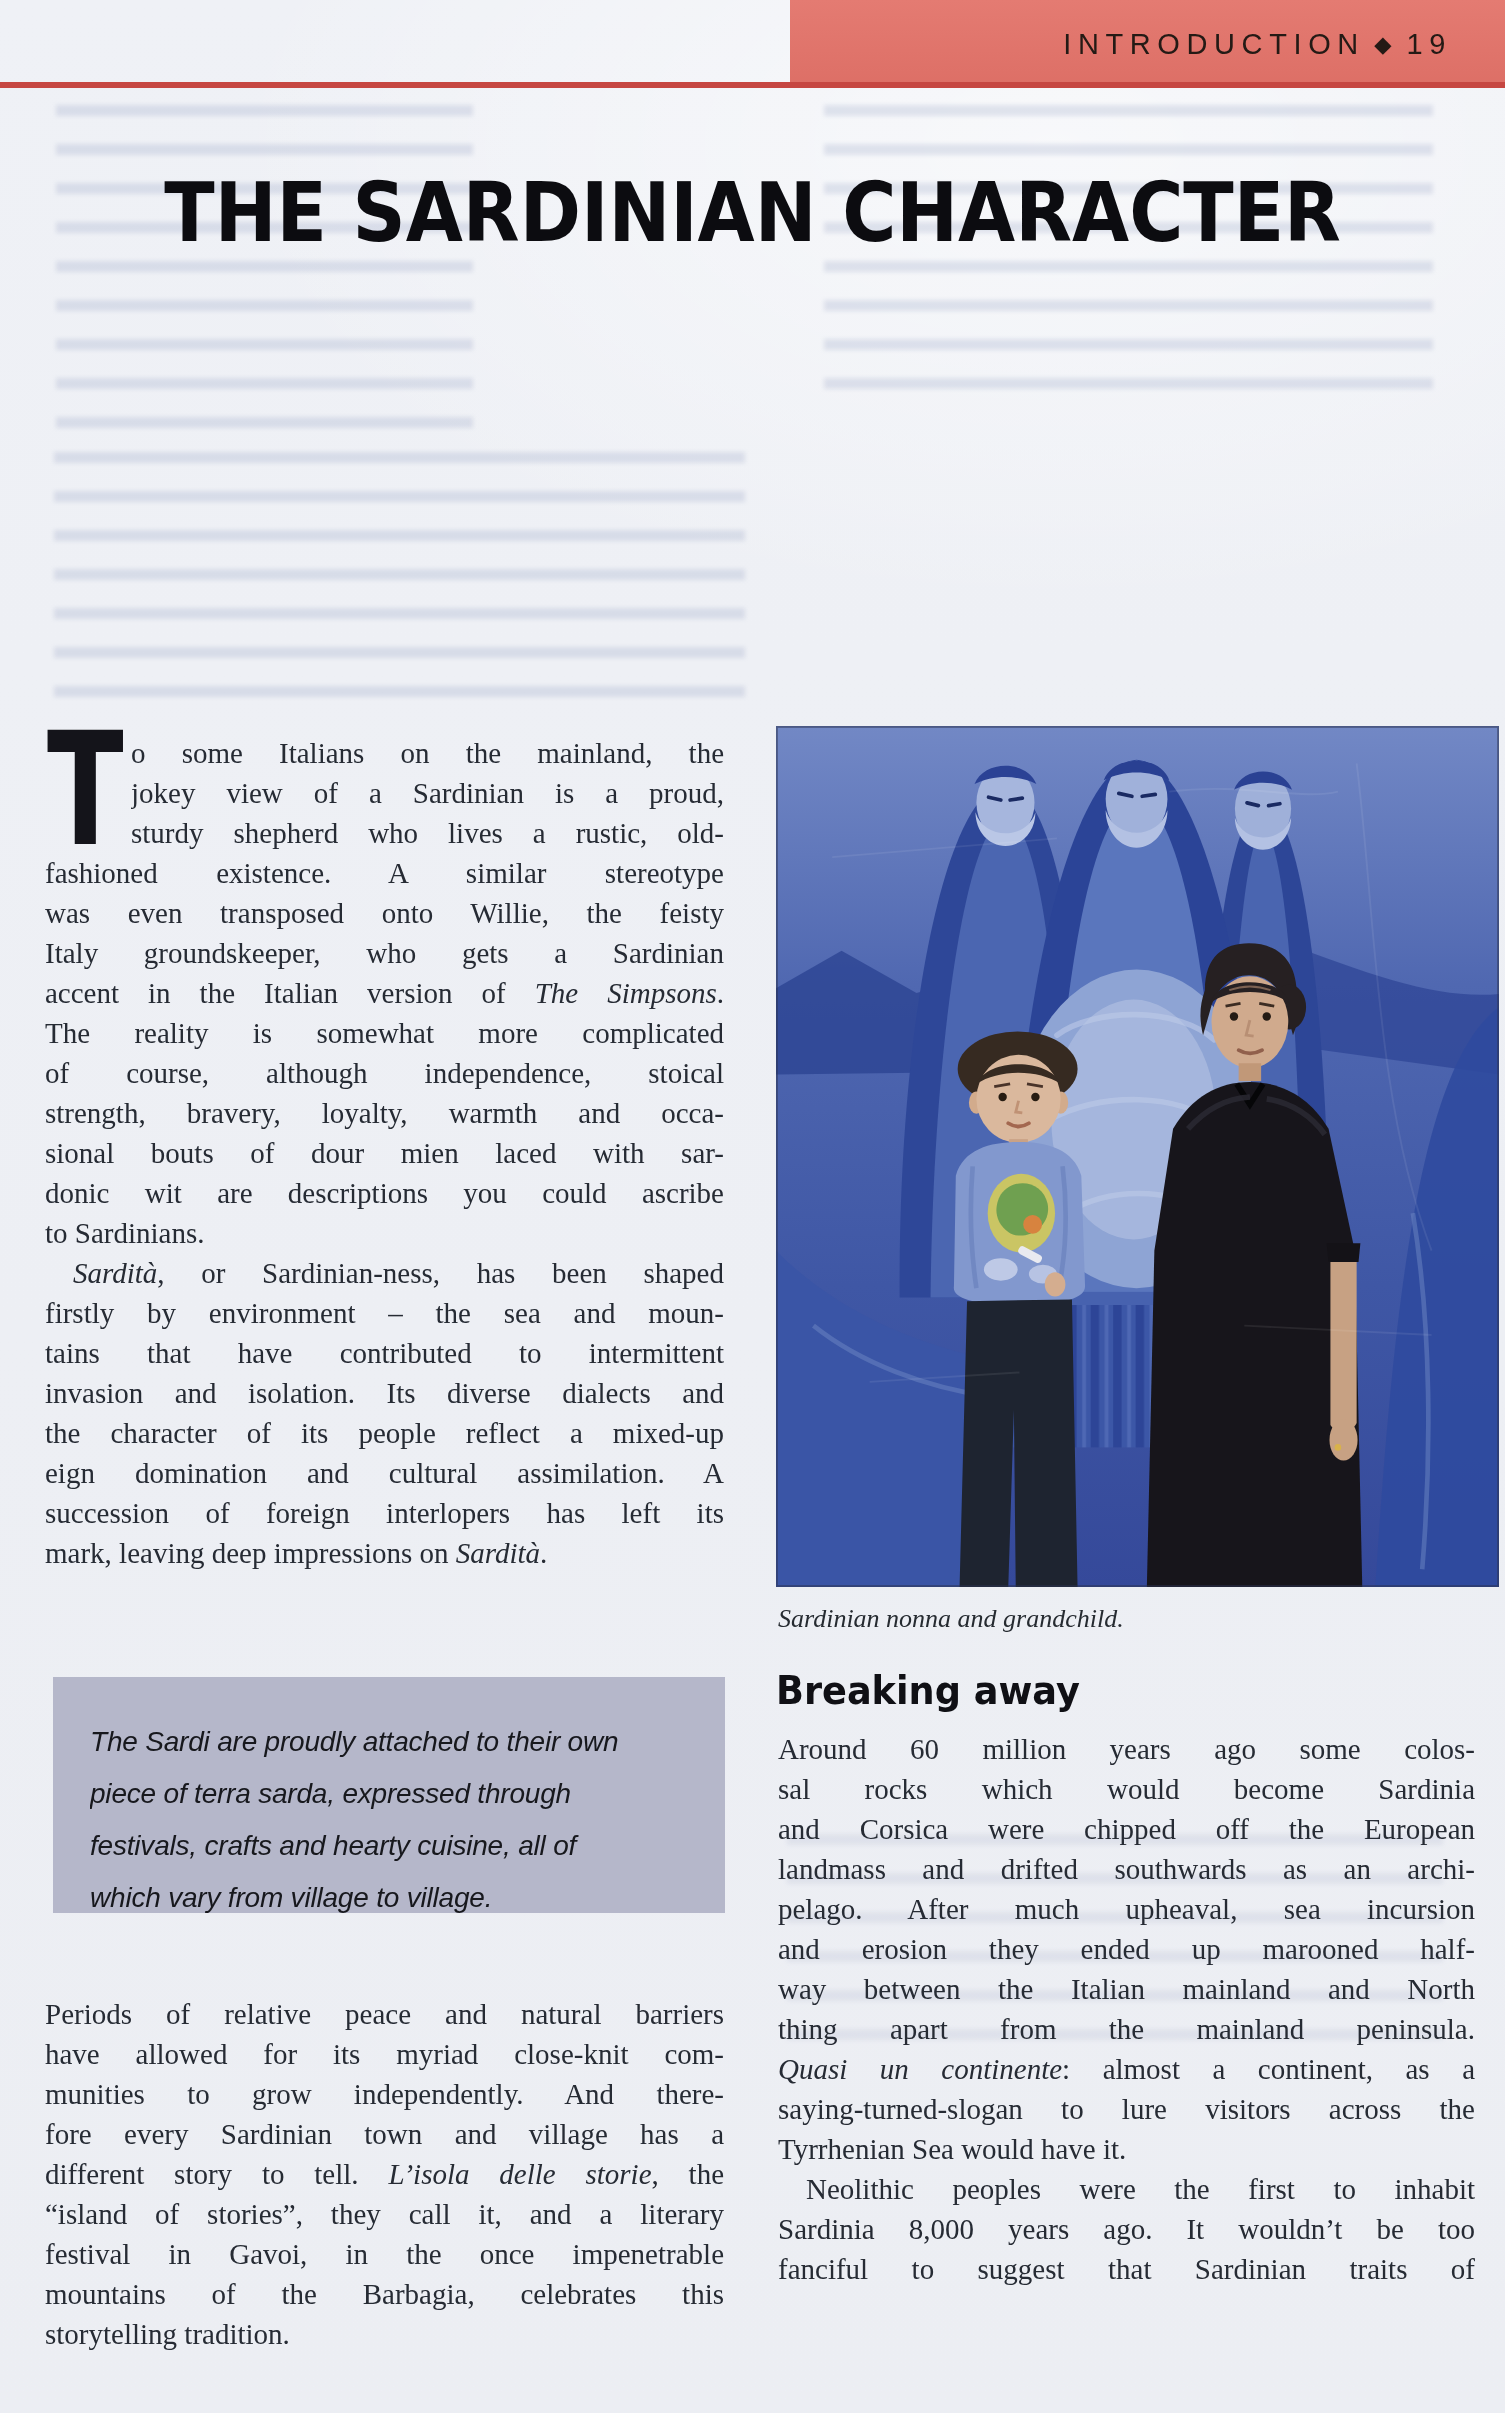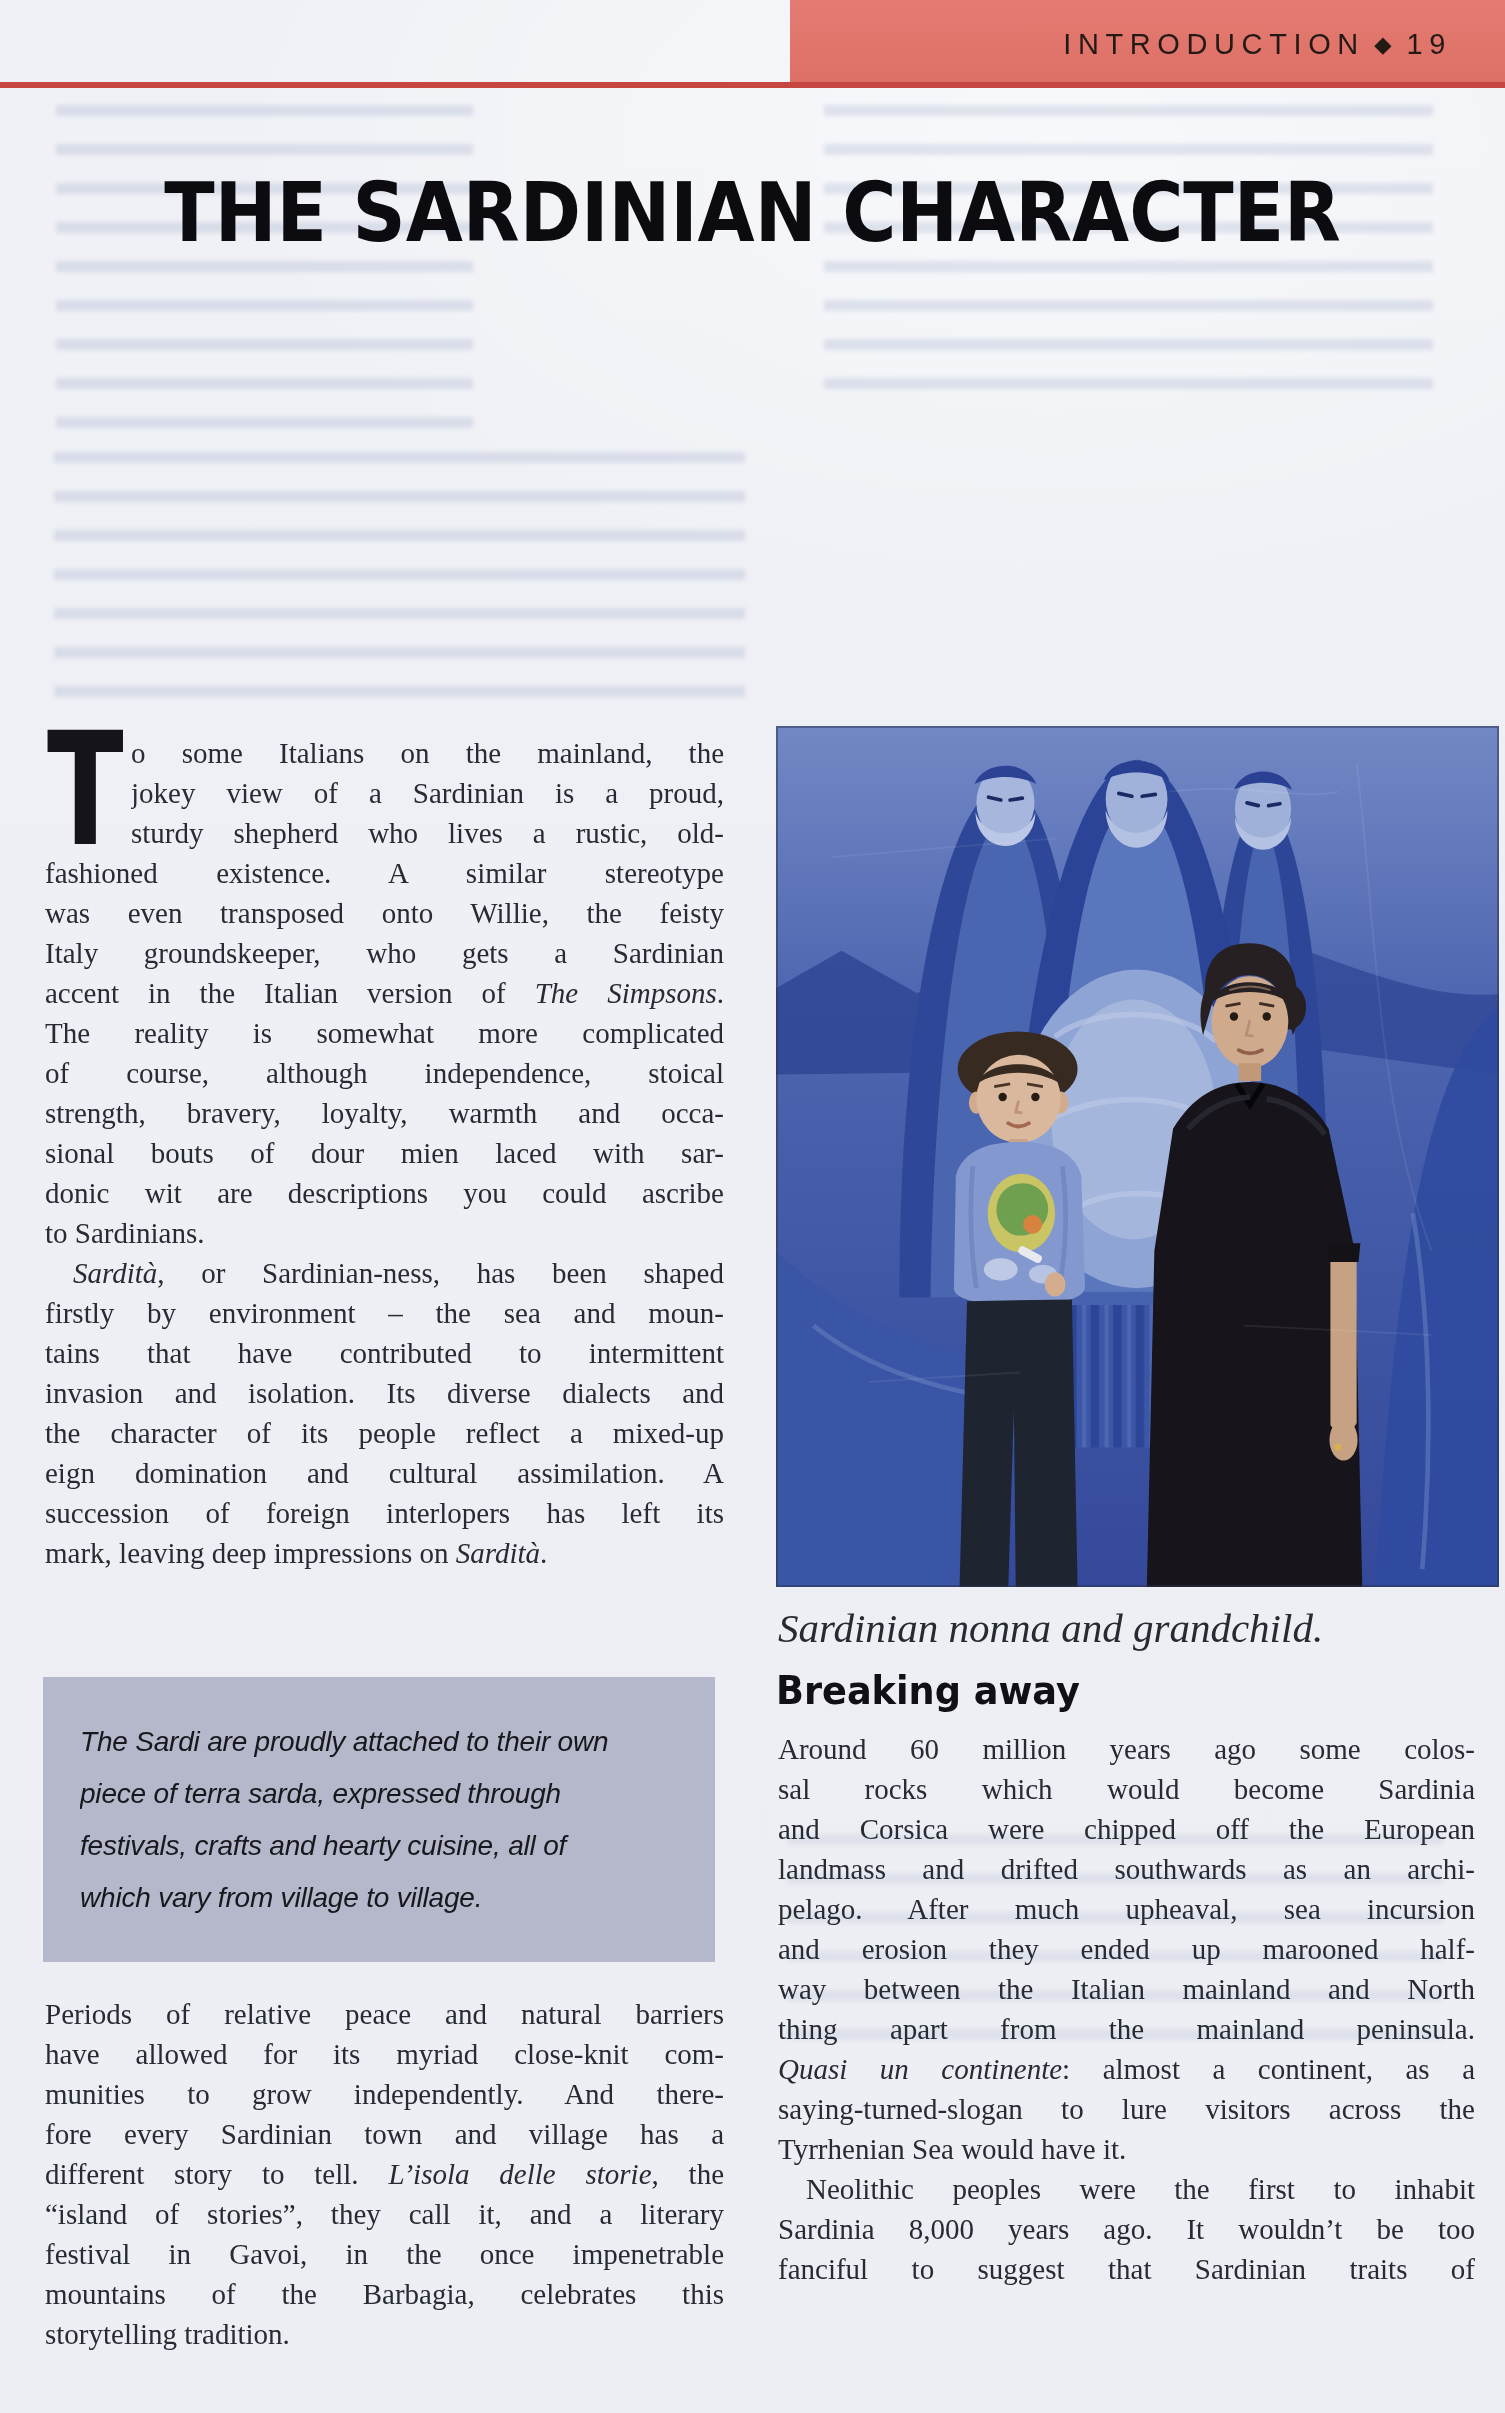--- a/index.html
+++ b/index.html
@@ -52,32 +52,32 @@
   .pline .ln-last{text-align-last:left;}
   .pline .ln-indent{text-indent:28px;}
   .beside-cap{margin-left:86px;}
   .dropcap{
     position:absolute;left:1.9px;top:-20.6px;line-height:1;
     font-family:"DejaVu Sans","Liberation Sans",sans-serif;font-weight:700;
     font-size:156px;color:#14141a;transform:scaleX(.72);transform-origin:left top;
   }
   
   .quote{
-    position:absolute;left:43px;top:1677px;width:672px;height:285px;
+    position:absolute;left:53px;top:1677px;width:672px;height:236px;
     background:var(--quote-bg);box-sizing:border-box;padding:39px 26px 0 37px;
     font-family:"Liberation Sans",sans-serif;font-style:italic;font-size:28px;
     line-height:52px;color:#17181d;letter-spacing:-0.2px;
   }
   .quote .ln{white-space:nowrap;overflow:hidden;text-align:left;text-align-last:left;}
   
   .photo{position:absolute;left:776px;top:726px;width:723px;height:861px;background:#3a55a4;}
   .photo svg{display:block;width:100%;height:100%;}
   .caption{
     position:absolute;left:778px;top:1604px;width:693px;
-    font-family:"Liberation Serif",serif;font-style:italic;font-size:41px;color:#262b31;
+    font-family:"Liberation Serif",serif;font-style:italic;font-size:26px;color:#262b31;
   }
   .section-heading{position:absolute;left:776px;top:1668px;width:697px;}
   .section-heading span{
     display:inline-block;transform:scaleX(.94);transform-origin:left;
     font-family:"DejaVu Sans","Liberation Sans",sans-serif;font-weight:700;
     font-size:39px;color:#101015;white-space:nowrap;
   }
 </style>
 </head>
 <body>

